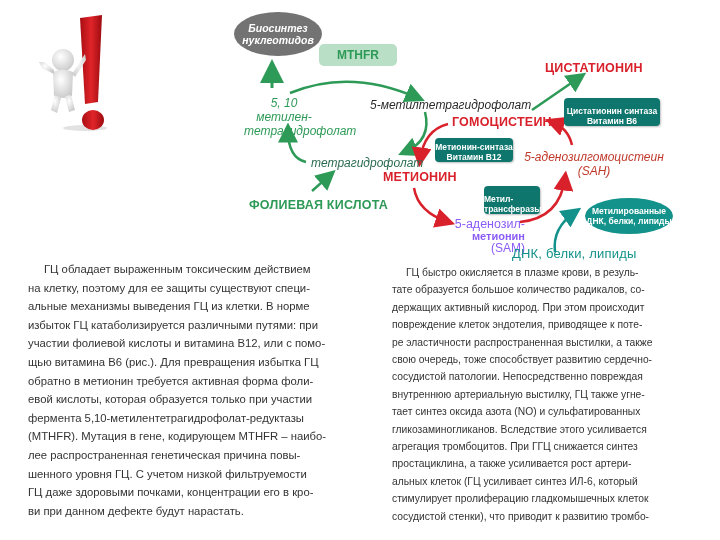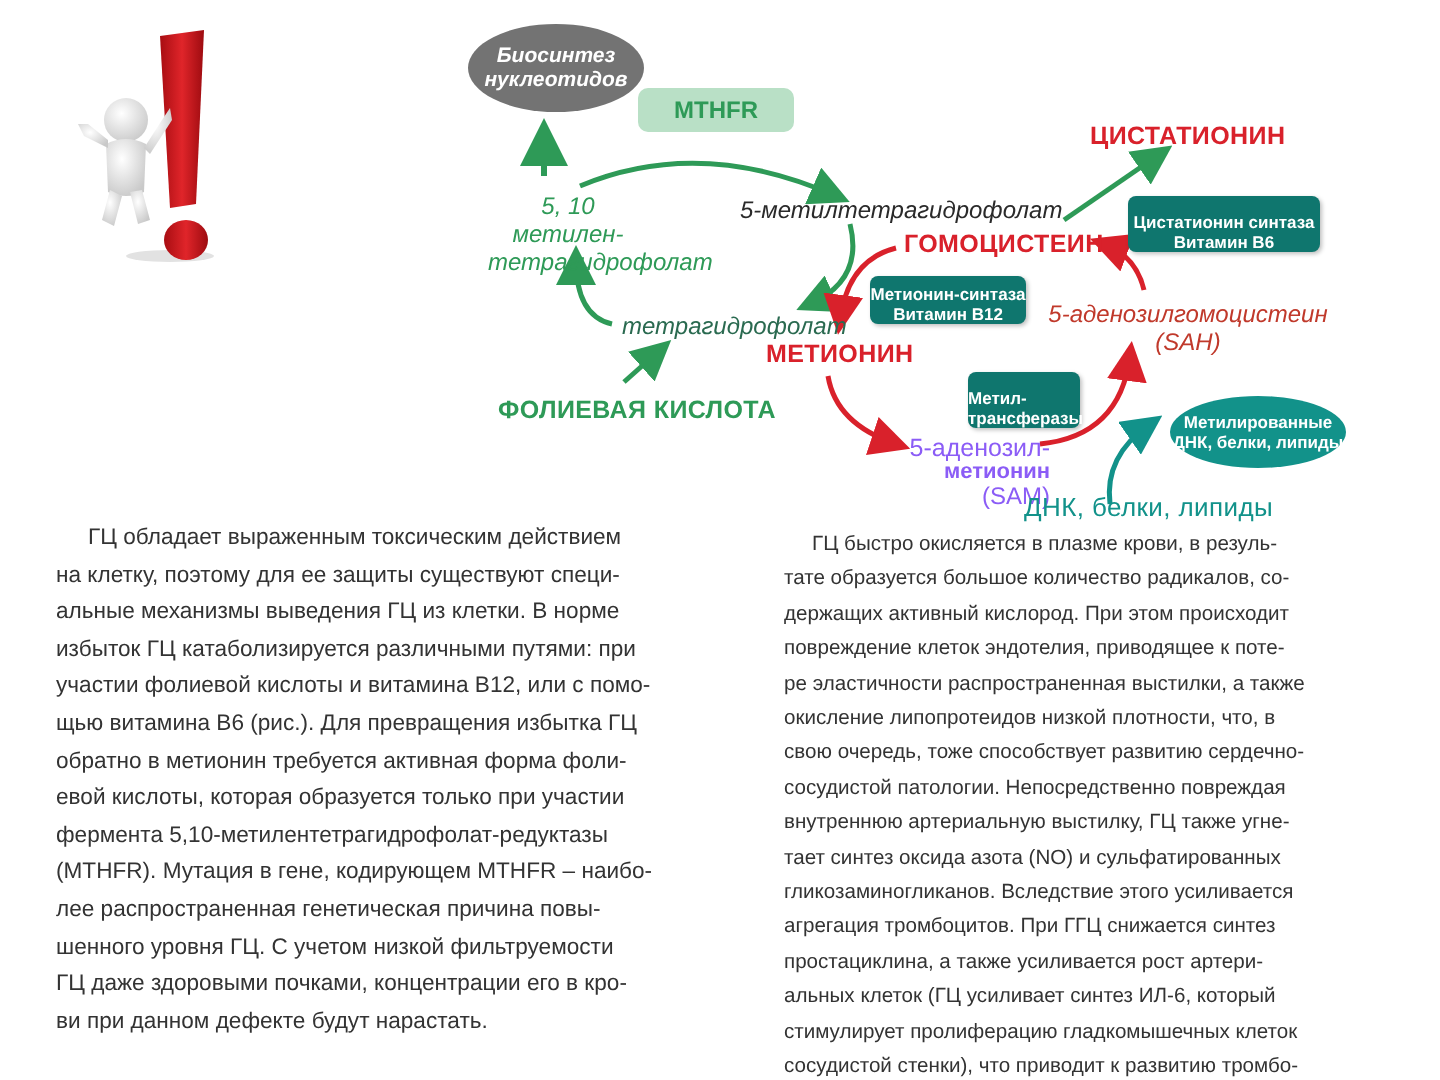--- a/index.html
+++ b/index.html
@@ -153,21 +153,20 @@
   <span>ГЦ даже здоровыми почками, концентрации его в кро-</span>
   <span>ви при данном дефекте будут нарастать.</span>
 </div>
 
 <div class="para" style="left:392px;top:264px;width:298px;font-size:10.3px;line-height:17.4px;text-indent:0;">
   <span style="padding-left:14px;">ГЦ быстро окисляется в плазме крови, в резуль-</span>
   <span>тате образуется большое количество радикалов, со-</span>
   <span>держащих активный кислород. При этом происходит</span>
   <span>повреждение клеток эндотелия, приводящее к поте-</span>
   <span>ре эластичности распространенная выстилки, а также</span>
-  <span>окисление липопротеидов низкой плотности, что, в</span>
   <span>свою очередь, тоже способствует развитию сердечно-</span>
   <span>сосудистой патологии. Непосредственно повреждая</span>
   <span>внутреннюю артериальную выстилку, ГЦ также угне-</span>
   <span>тает синтез оксида азота (NO) и сульфатированных</span>
   <span>гликозаминогликанов. Вследствие этого усиливается</span>
   <span>агрегация тромбоцитов. При ГГЦ снижается синтез</span>
   <span>простациклина, а также усиливается рост артери-</span>
   <span>альных клеток (ГЦ усиливает синтез ИЛ-6, который</span>
   <span>стимулирует пролиферацию гладкомышечных клеток</span>
   <span>сосудистой стенки), что приводит к развитию тромбо-</span>

